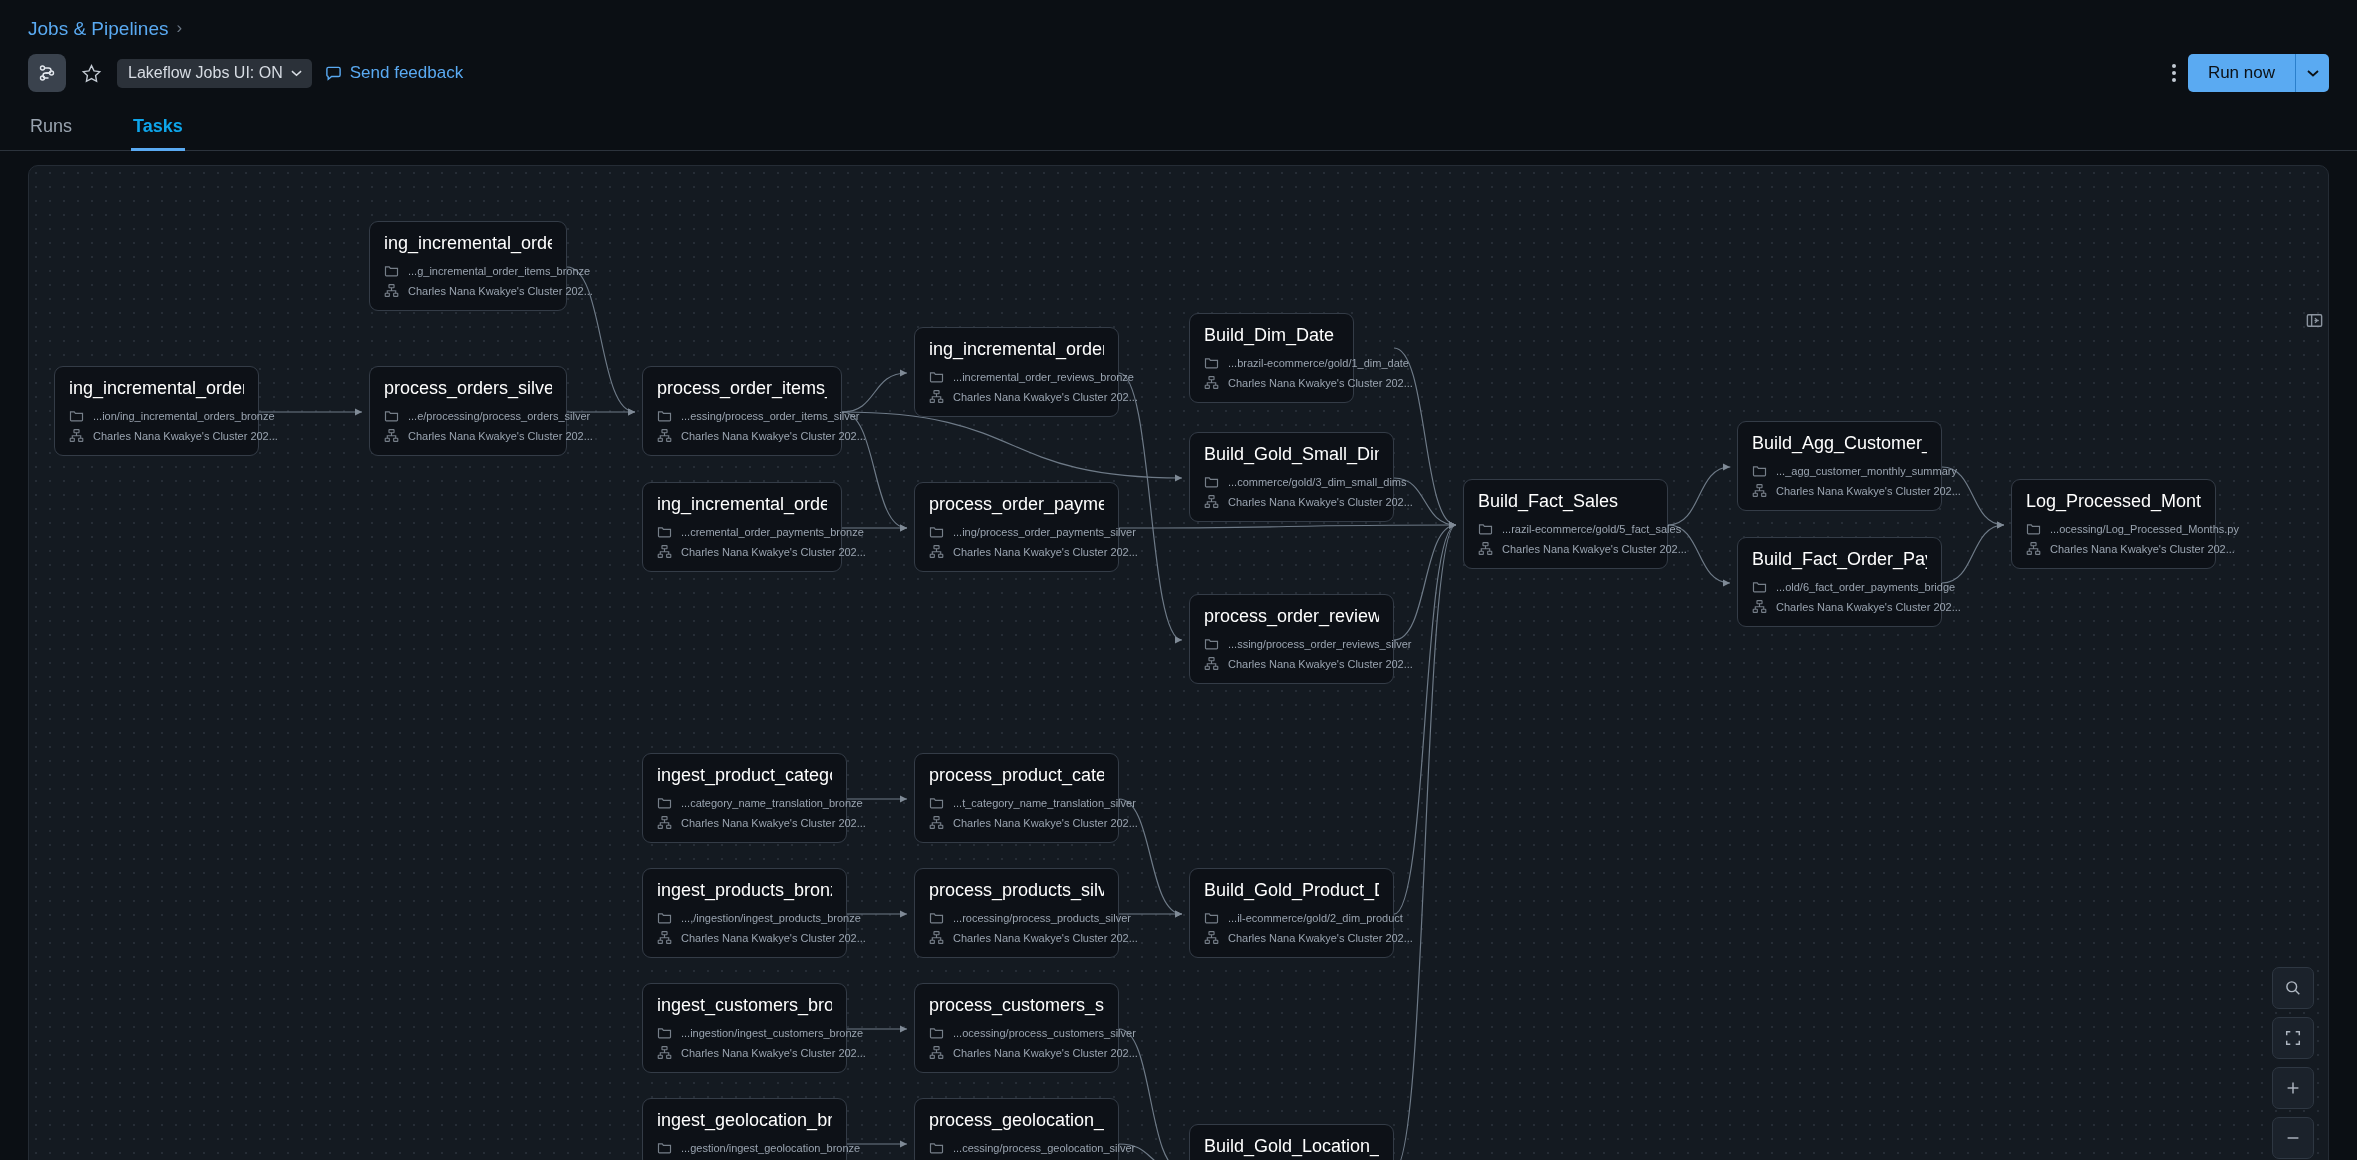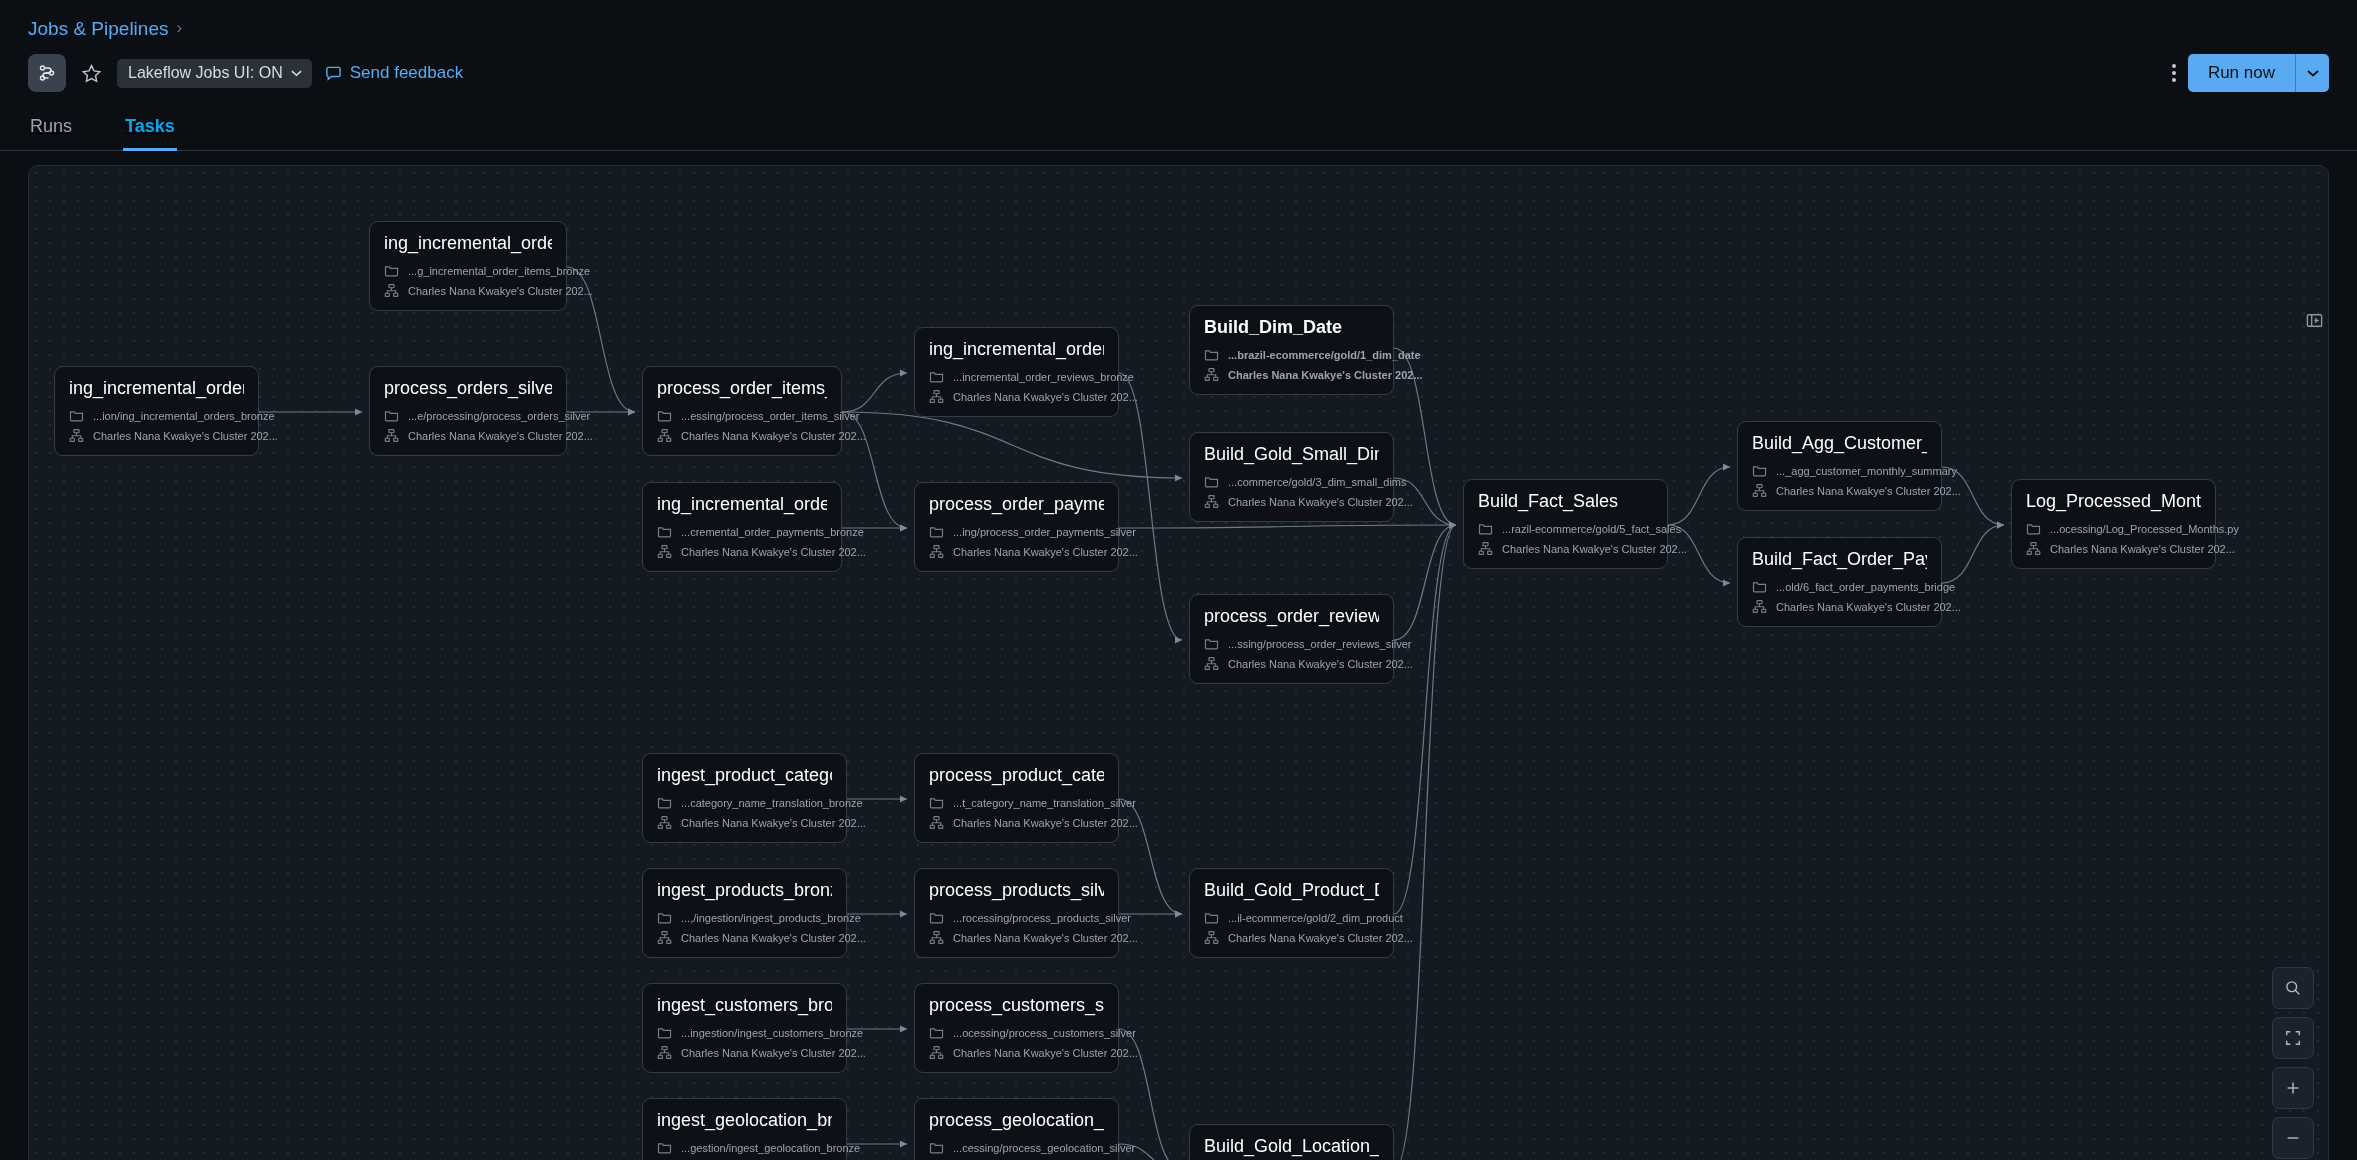--- a/index.html
+++ b/index.html
@@ -52,22 +52,22 @@
   }
   .runnow-caret {
     background: #5aaaf2; border-radius: 0 5px 5px 0;
     border-left: 1px solid #2b7fcb;
     width: 34px; display: flex; align-items: center; justify-content: center;
     cursor: pointer;
   }
 
   
   .tabs {
-    display: flex; gap: 28px; padding: 0 28px;
-    margin-top: 14px; border-bottom: 1px solid #2c333c; text-decoration: underline;
+    display: flex; gap: 36px; padding: 0 28px;
+    margin-top: 14px; border-bottom: 1px solid #2c333c;
   }
   .tab {
     font-size: 18px; padding: 6px 2px 11px 2px; cursor: pointer;
     color: #9aa4b0; border-bottom: 3px solid transparent; margin-bottom: -1px;
   }
   .tab.active { color: #0ea5e9; font-weight: bold; border-bottom-color: #5aaaf2; margin-left: 21px; }
 
   
   .canvas-wrap { position: relative; margin: 14px 28px 0 28px; height: 1015px; }
   .canvas {
@@ -373,21 +373,21 @@
               <svg width="15" height="15" viewBox="0 0 16 16" fill="none" stroke="#9aa4b0" stroke-width="1.2">
                 <rect x="5.3" y="1.7" width="5.4" height="3.4" rx=".5"></rect>
                 <rect x="1.3" y="10.9" width="4.4" height="3.4" rx=".5"></rect>
                 <rect x="10.3" y="10.9" width="4.4" height="3.4" rx=".5"></rect>
                 <path d="M8 5.1v3.2M3.5 10.9V8.3h9v2.6"></path>
               </svg>
             </span>
             <span>Charles Nana Kwakye's Cluster 202...</span>
           </div>
         </div>
-        <div class="node" style="left: 1160px; top: 139px; width: 205px; font-weight: bold;">
+        <div class="node" style="left: 1160px; top: 147px; width: 165px;">
           <div class="node-title">Build_Dim_Date</div>
           <div class="node-row">
             <span class="ico">
               <svg width="15" height="15" viewBox="0 0 16 16" fill="none" stroke="#9aa4b0" stroke-width="1.25">
                 <path d="M1.6 4.2h4l1.2 1.5h7.6v7.1a.9.9 0 0 1-.9.9H2.5a.9.9 0 0 1-.9-.9z"></path>
               </svg>
             </span>
             <span>...brazil-ecommerce/gold/1_dim_date</span>
           </div>
           <div class="node-row">

